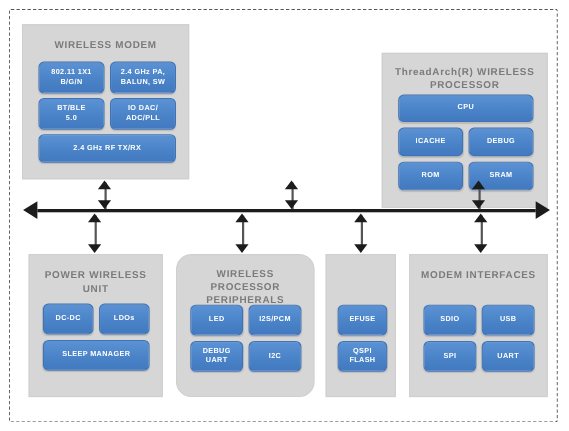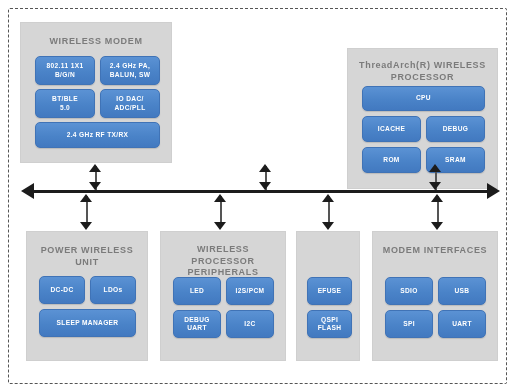--- a/index.html
+++ b/index.html
@@ -172,21 +172,21 @@
   <div class="arrow arrow-up" style="left:431px; top:194px;"></div>
   <div class="arrow arrow-down" style="left:431px; top:222px;"></div>
 
   <div class="panel" style="left:26px; top:231px; width:122px; height:130px;">
     <div class="panel-title" style="top:13px;">POWER WIRELESS UNIT</div>
     <div class="blk" style="left:12px; top:44px; width:46px; height:28px;">DC-DC</div>
     <div class="blk" style="left:63px; top:44px; width:46px; height:28px;">LDOs</div>
     <div class="blk" style="left:12px; top:77px; width:97px; height:28px;">SLEEP MANAGER</div>
   </div>
 
-  <div class="panel" style="left:160px; top:231px; width:126px; height:130px;">
+  <div class="panel" style="left:160px; top:231px; width:126px; height:130px;border-radius:14px;">
     <div class="panel-title" style="top:12px;">WIRELESS PROCESSOR PERIPHERALS</div>
     <div class="blk" style="left:12px; top:45px; width:48px; height:28px;">LED</div>
     <div class="blk" style="left:65px; top:45px; width:48px; height:28px;">I2S/PCM</div>
     <div class="blk" style="left:12px; top:78px; width:48px; height:28px;">DEBUG
 UART</div>
     <div class="blk" style="left:65px; top:78px; width:48px; height:28px;">I2C</div>
   </div>
 
   <div class="panel" style="left:296px; top:231px; width:64px; height:130px;">
     <div class="panel-title" style="top:12px;"></div>

